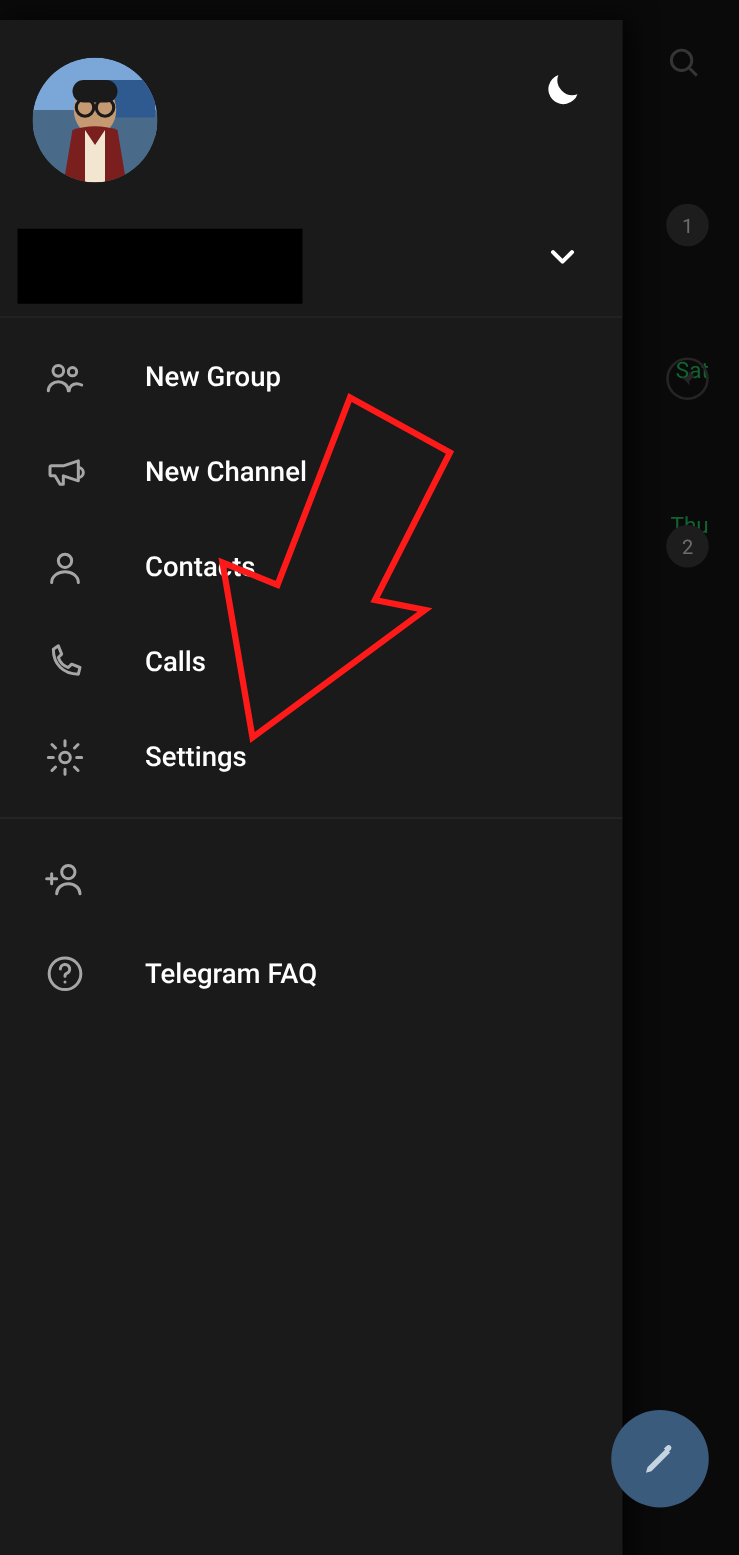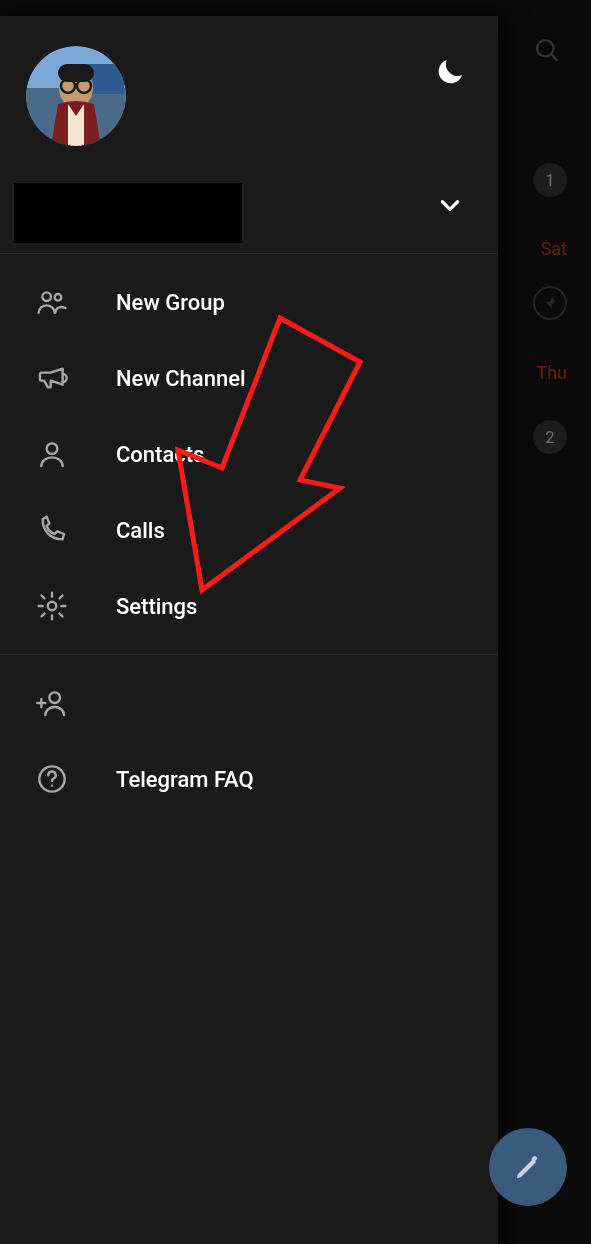--- a/index.html
+++ b/index.html
@@ -6,21 +6,21 @@
   html, body { width: 591px; height: 1244px; overflow: hidden; font-family: -apple-system, "Segoe UI", Roboto, Arial, sans-serif; background:#000; }
   .root { position: relative; width:591px; height:1244px; background:#141414; }
 
   
   .bg { position:absolute; inset:0; background:#141414; }
   .search-btn { position:absolute; top:30px; right:24px; width:40px; height:40px; display:flex; align-items:center; justify-content:center; }
   .search-btn svg { width:28px; height:28px; stroke:#6b6b6b; fill:none; stroke-width:2; }
   .bg-badge { position:absolute; right:24px; width:34px; height:34px; border-radius:17px; background:#3b3b3b; color:#d9d9d9; font-size:16px; display:flex; align-items:center; justify-content:center; }
   .bg-pin { position:absolute; right:24px; width:34px; height:34px; border-radius:17px; border:2px solid #4a4a4a; display:flex; align-items:center; justify-content:center; }
   .bg-pin svg { width:16px; height:16px; fill:#4a4a4a; }
-  .bg-day { position:absolute; right:24px; color:#c2410c; font-size:18px; }
+  .bg-day { position:absolute; right:24px; color:#22c55e; font-size:18px;margin-top:48px; }
 
   
   .fab { position:absolute; right:24px; bottom:38px; width:78px; height:78px; border-radius:39px; background:#3a5b7c; display:flex; align-items:center; justify-content:center; z-index:30; }
   .fab svg { width:30px; height:30px; fill:#c6d3e0; }
 
   
   .drawer { position:absolute; top:16px; left:0; width:498px; height:1244px; background:#1a1a1a; box-shadow: 6px 0 22px rgba(0,0,0,0.8); z-index:10; overflow:hidden; }
   .drawer-header { position:relative; height:237px; background:#1a1a1a; }
   .avatar { position:absolute; top:30px; left:26px; width:100px; height:100px; border-radius:50%; overflow:hidden; }
   .avatar svg { width:100%; height:100%; display:block; }

